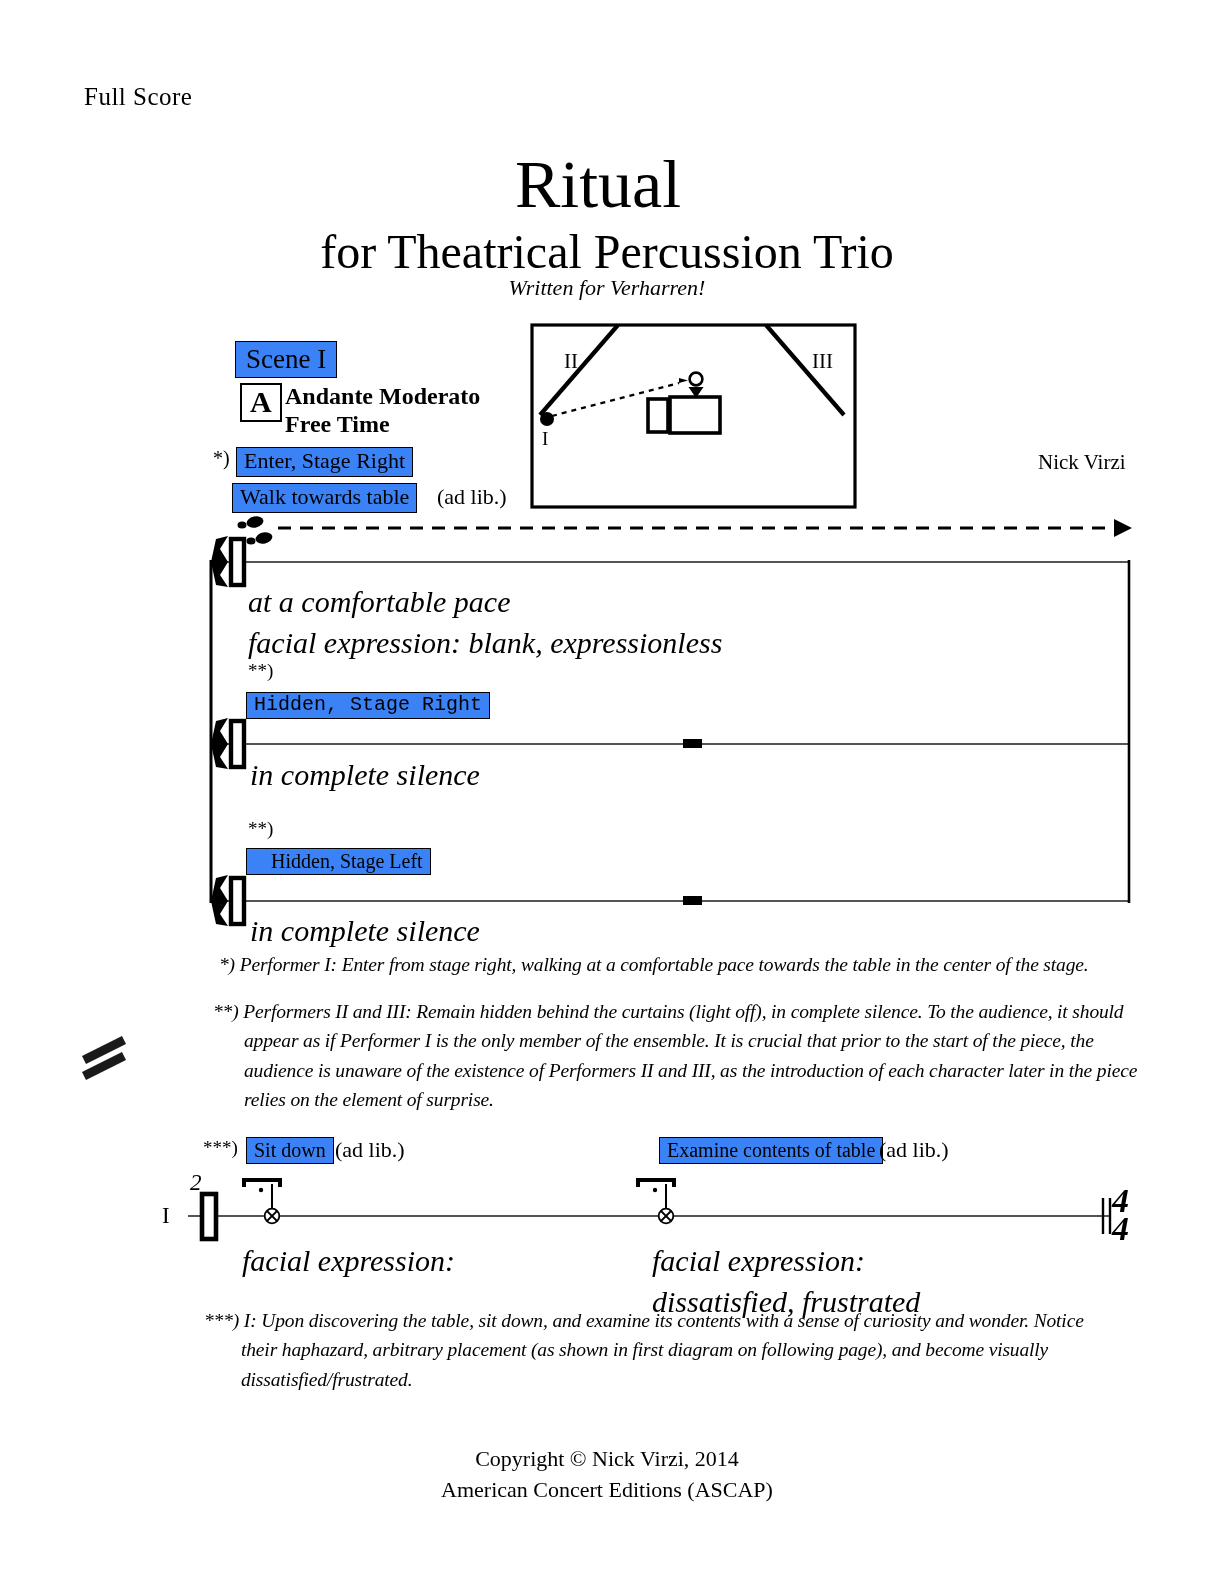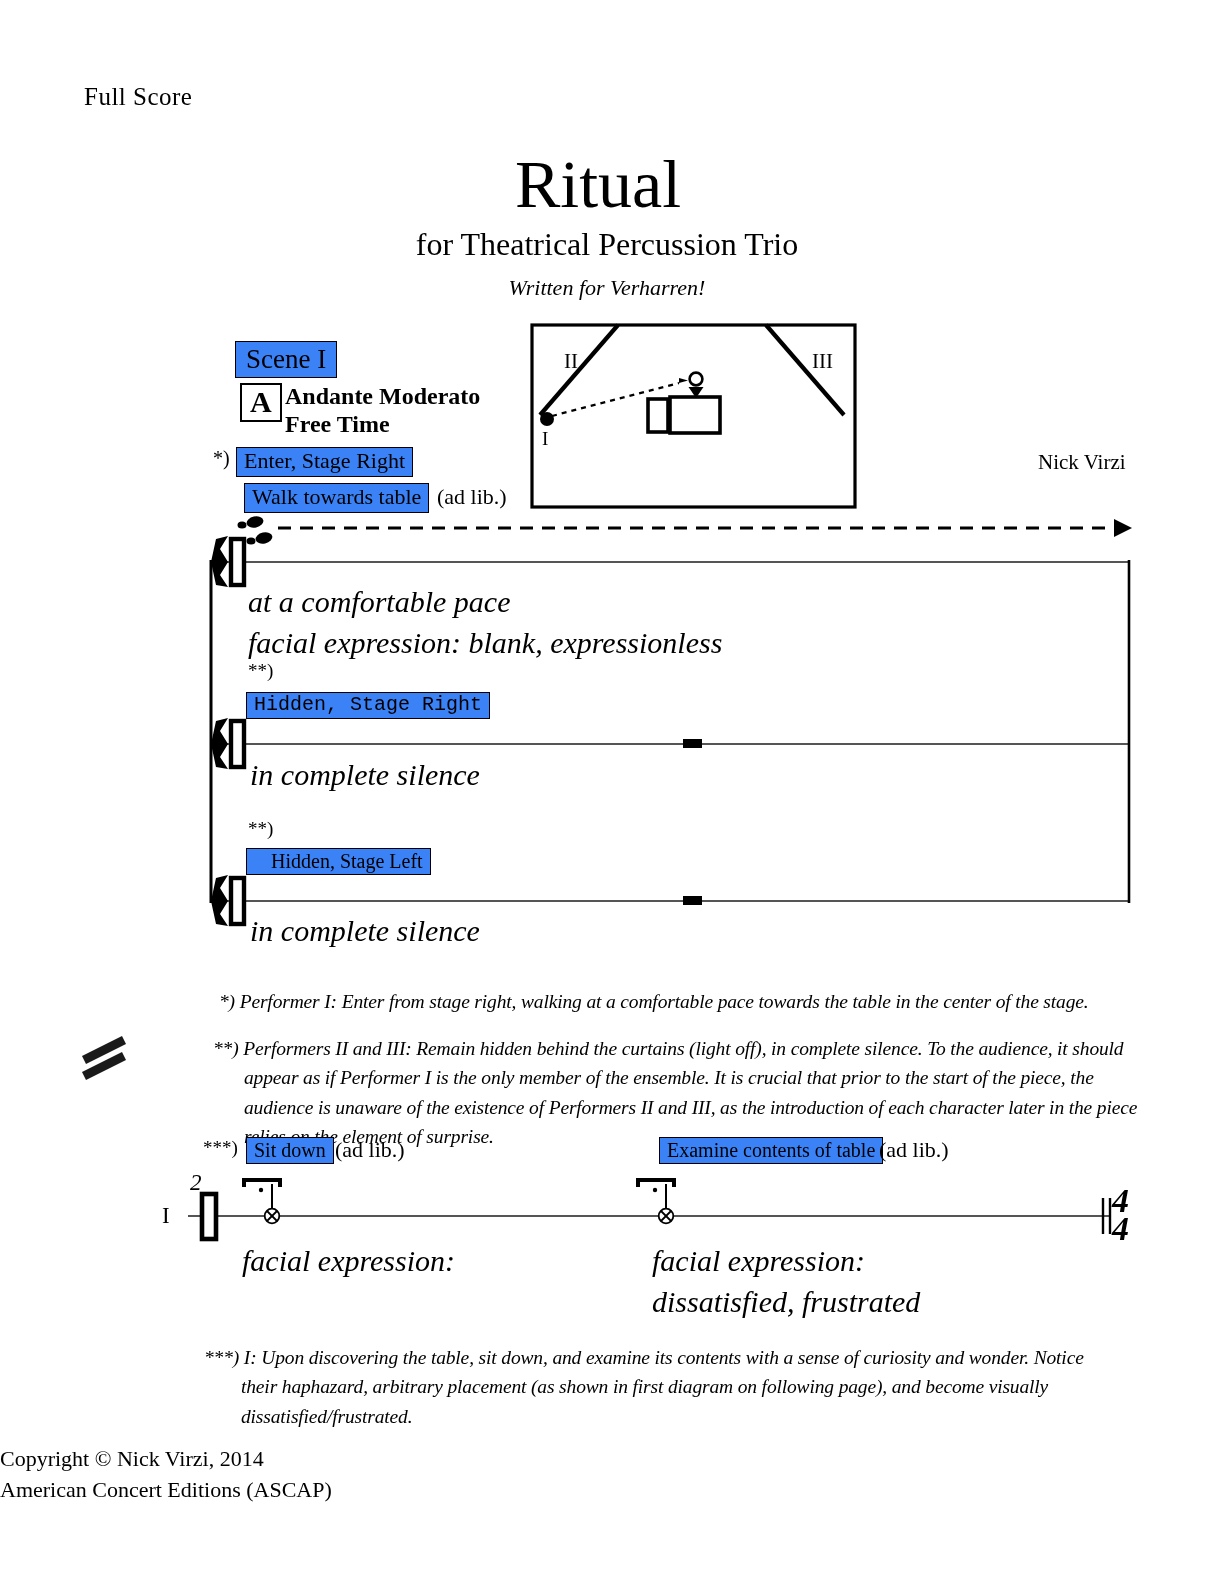--- a/index.html
+++ b/index.html
@@ -5,60 +5,59 @@
   html,body{margin:0;padding:0;background:#fff;}
   body{
     width:1214px;height:1571px;position:relative;overflow:hidden;
     font-family:"Liberation Serif","DejaVu Serif",serif;color:#000;
   }
   .abs{position:absolute;}
 
   
   #full-score{left:84px;top:83px;font-size:25px;letter-spacing:.5px;}
   #title{left:0;top:150px;width:1196px;text-align:center;font-size:68px;line-height:1;}
-  #subtitle{left:0;top:228px;width:1214px;text-align:center;font-size:32px;line-height:1;}
+  #subtitle{left:0;top:228px;width:1214px;text-align:center;font-size:48px;line-height:1;}
   #dedication{left:0;top:275px;width:1214px;text-align:center;font-size:22px;font-style:italic;}
   #composer{left:1038px;top:450px;font-size:21px;}
 
   
   .boxed{
     border:1.6px solid #000;display:inline-block;
     padding:1px 7px 2px 7px;line-height:1.12;background:#3b82f6;
   }
   #scene-box{left:235px;top:341px;font-size:27px;padding:2px 10px 3px 10px;}
   #rehearsal-letter{left:240px;top:383px;font-size:30px;font-weight:bold;
         border:2.4px solid #000;padding:0 8px;line-height:1.15;}
   #tempo-text{left:285px;top:382px;font-size:24px;font-weight:bold;line-height:1.17;}
   #star1{left:213px;top:447px;font-size:20px;}
   #enter-stage-right{left:236px;top:447px;font-size:22px;}
-  #walk-towards-table{left:244px;top:483px;font-size:22px;}
+  #walk-towards-table{left:232px;top:483px;font-size:22px;}
   #adlib1{left:437px;top:484px;font-size:22px;}
 
   
   #stage-diagram{left:530px;top:323px;width:327px;height:186px;}
 
   
   .perf-text{font-size:30px;font-style:italic;line-height:1.35;}
   .boxed-cue{font-size:20px;}
   .starmark{font-size:19px;}
 
   
   .footnote{
     font-size:19.5px;font-style:italic;line-height:1.5;
     letter-spacing:-0.15px;
-    margin-top:37px;
   }
   #fn1{left:219px;top:950px;width:940px;}
   #fn2{left:213px;top:997px;width:945px;}
   #fn2 .hang{display:block;padding-left:31px;text-indent:-31px;}
   #fn3{left:204px;top:1306px;width:900px;}
   #fn3 .hang{display:block;padding-left:37px;text-indent:-37px;}
 
   
-  #copyright{left:0;top:1444px;width:1214px;text-align:left;font-size:22px;line-height:1.4;}
+  #copyright{left:0;top:1444px;width:1214px;text-align:center;font-size:22px;line-height:1.4;}
 
   svg{display:block;}
 </style>
 </head>
 <body>
 
 <div class="abs" id="full-score">Full Score</div>
 <div class="abs" id="title">Ritual</div>
 <div class="abs" id="subtitle">for Theatrical Percussion Trio</div>
 <div class="abs" id="dedication">Written for Verharren!</div>

